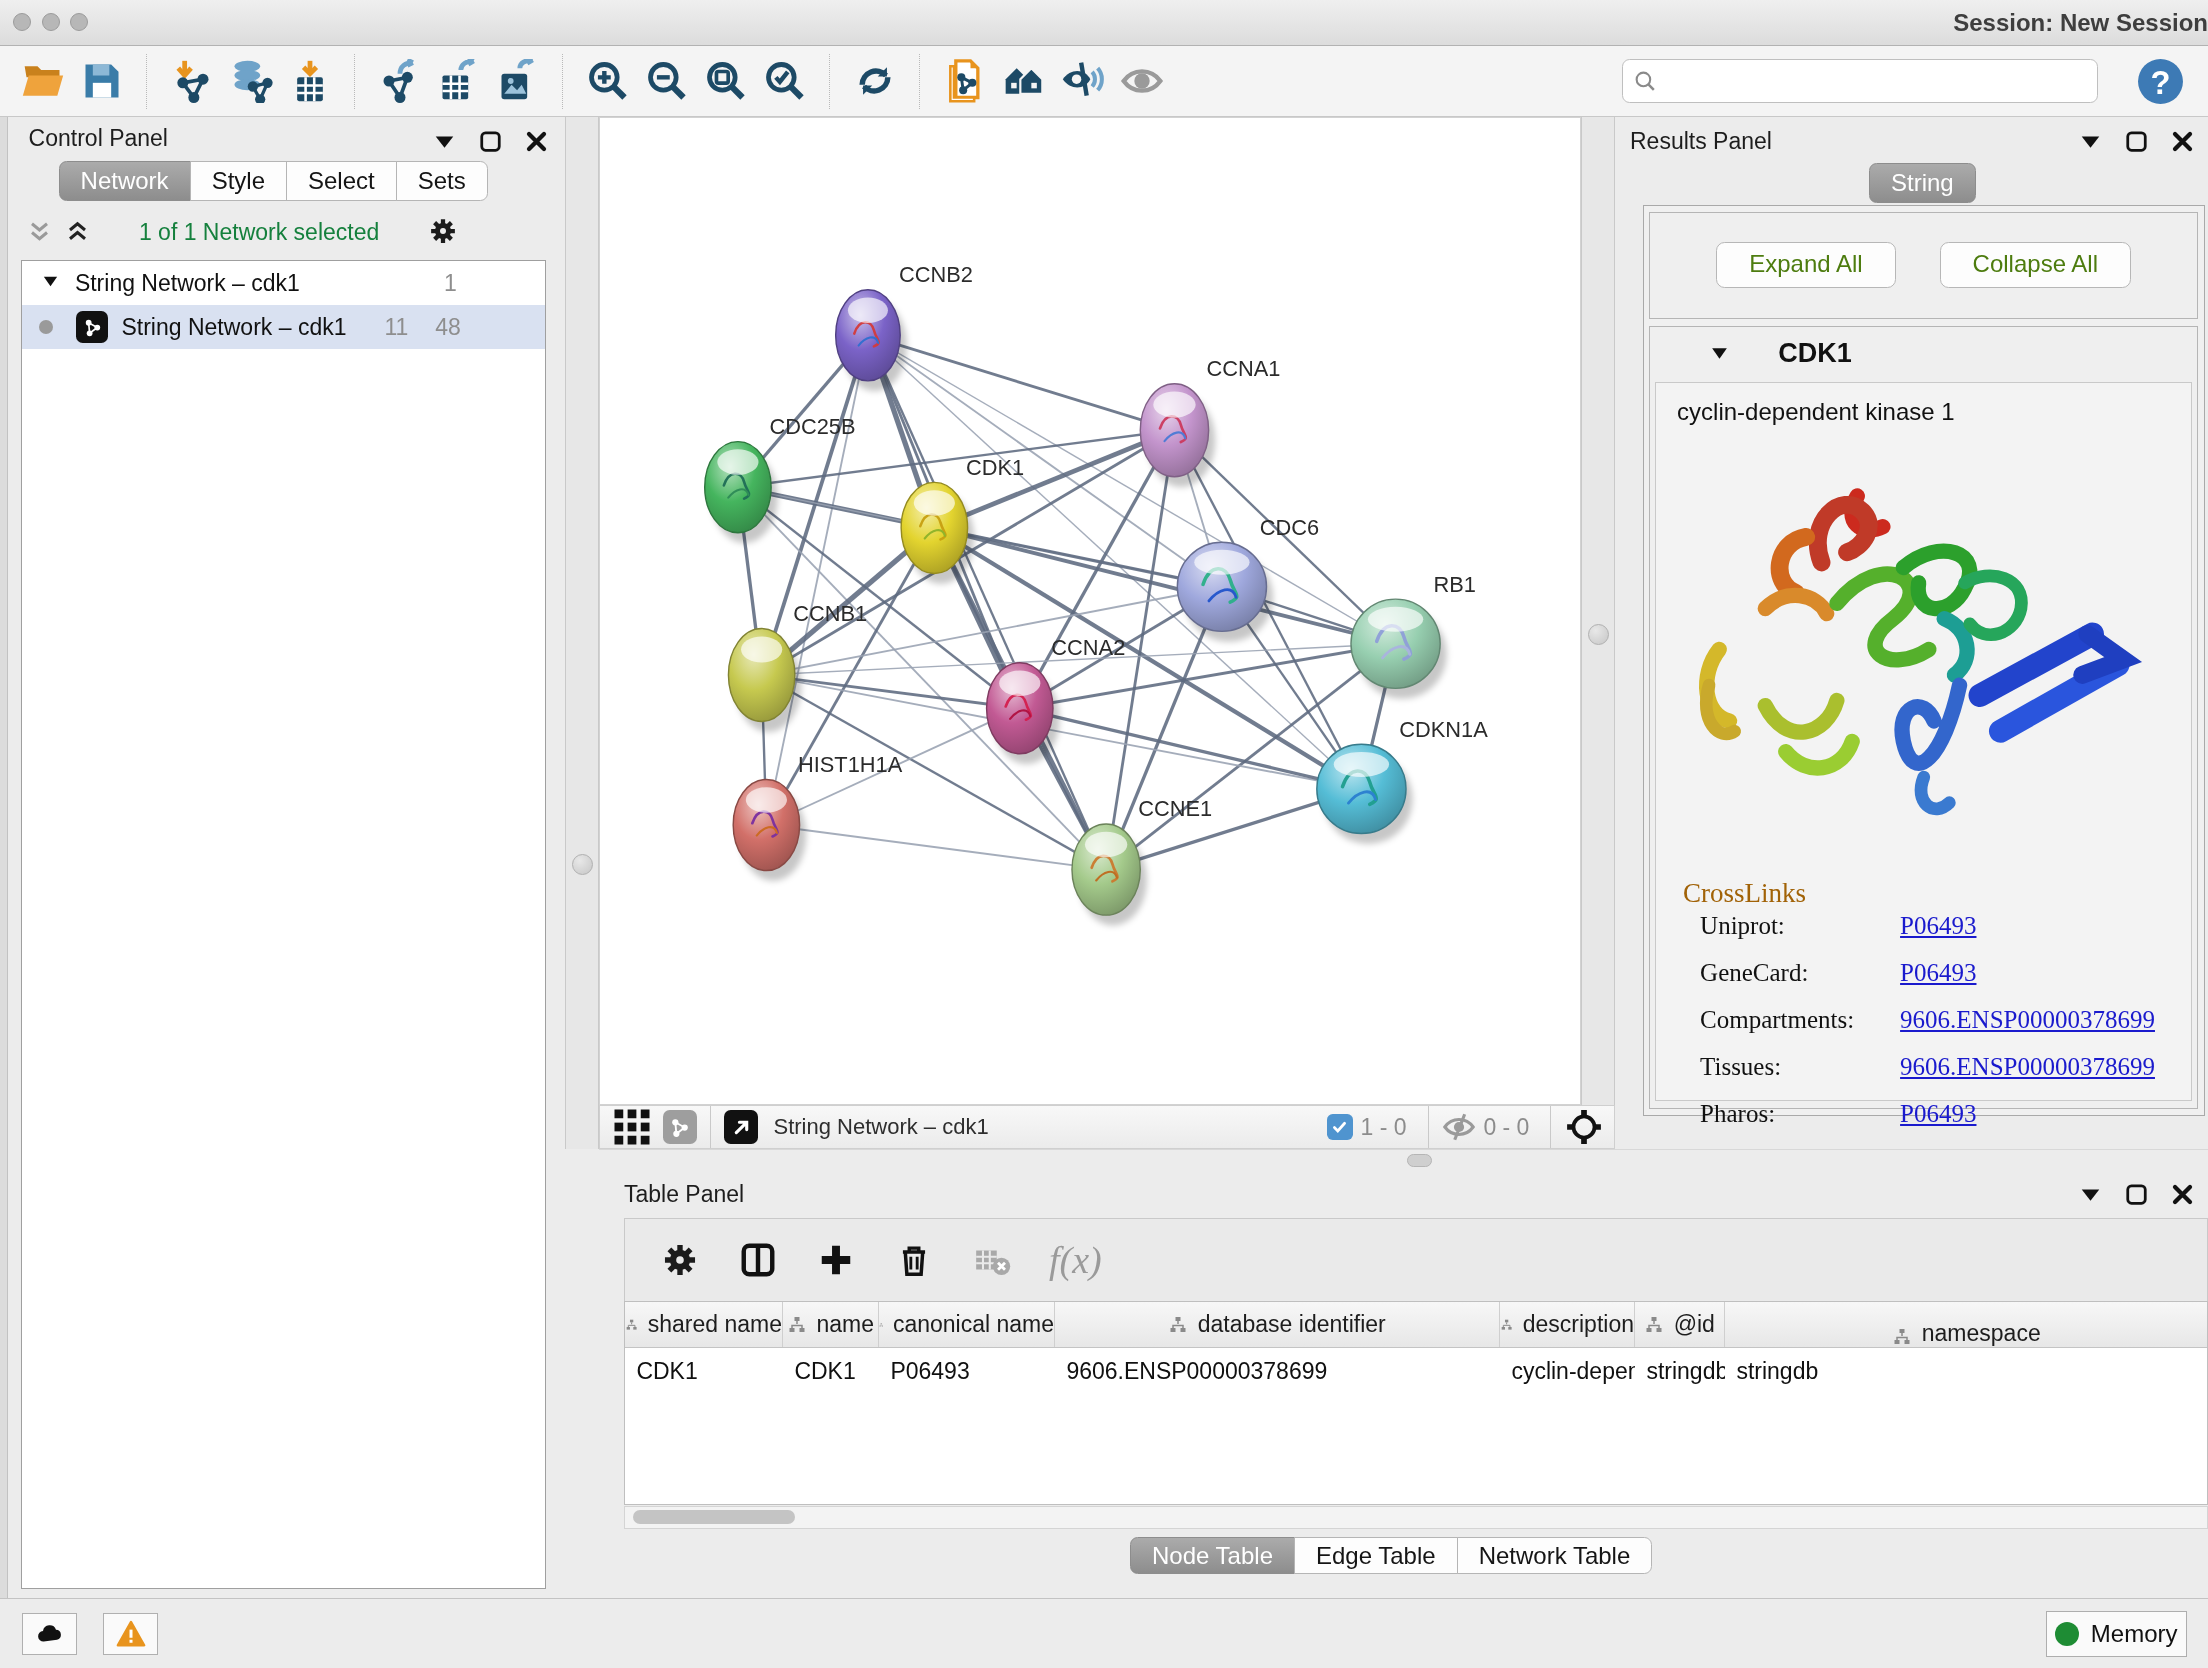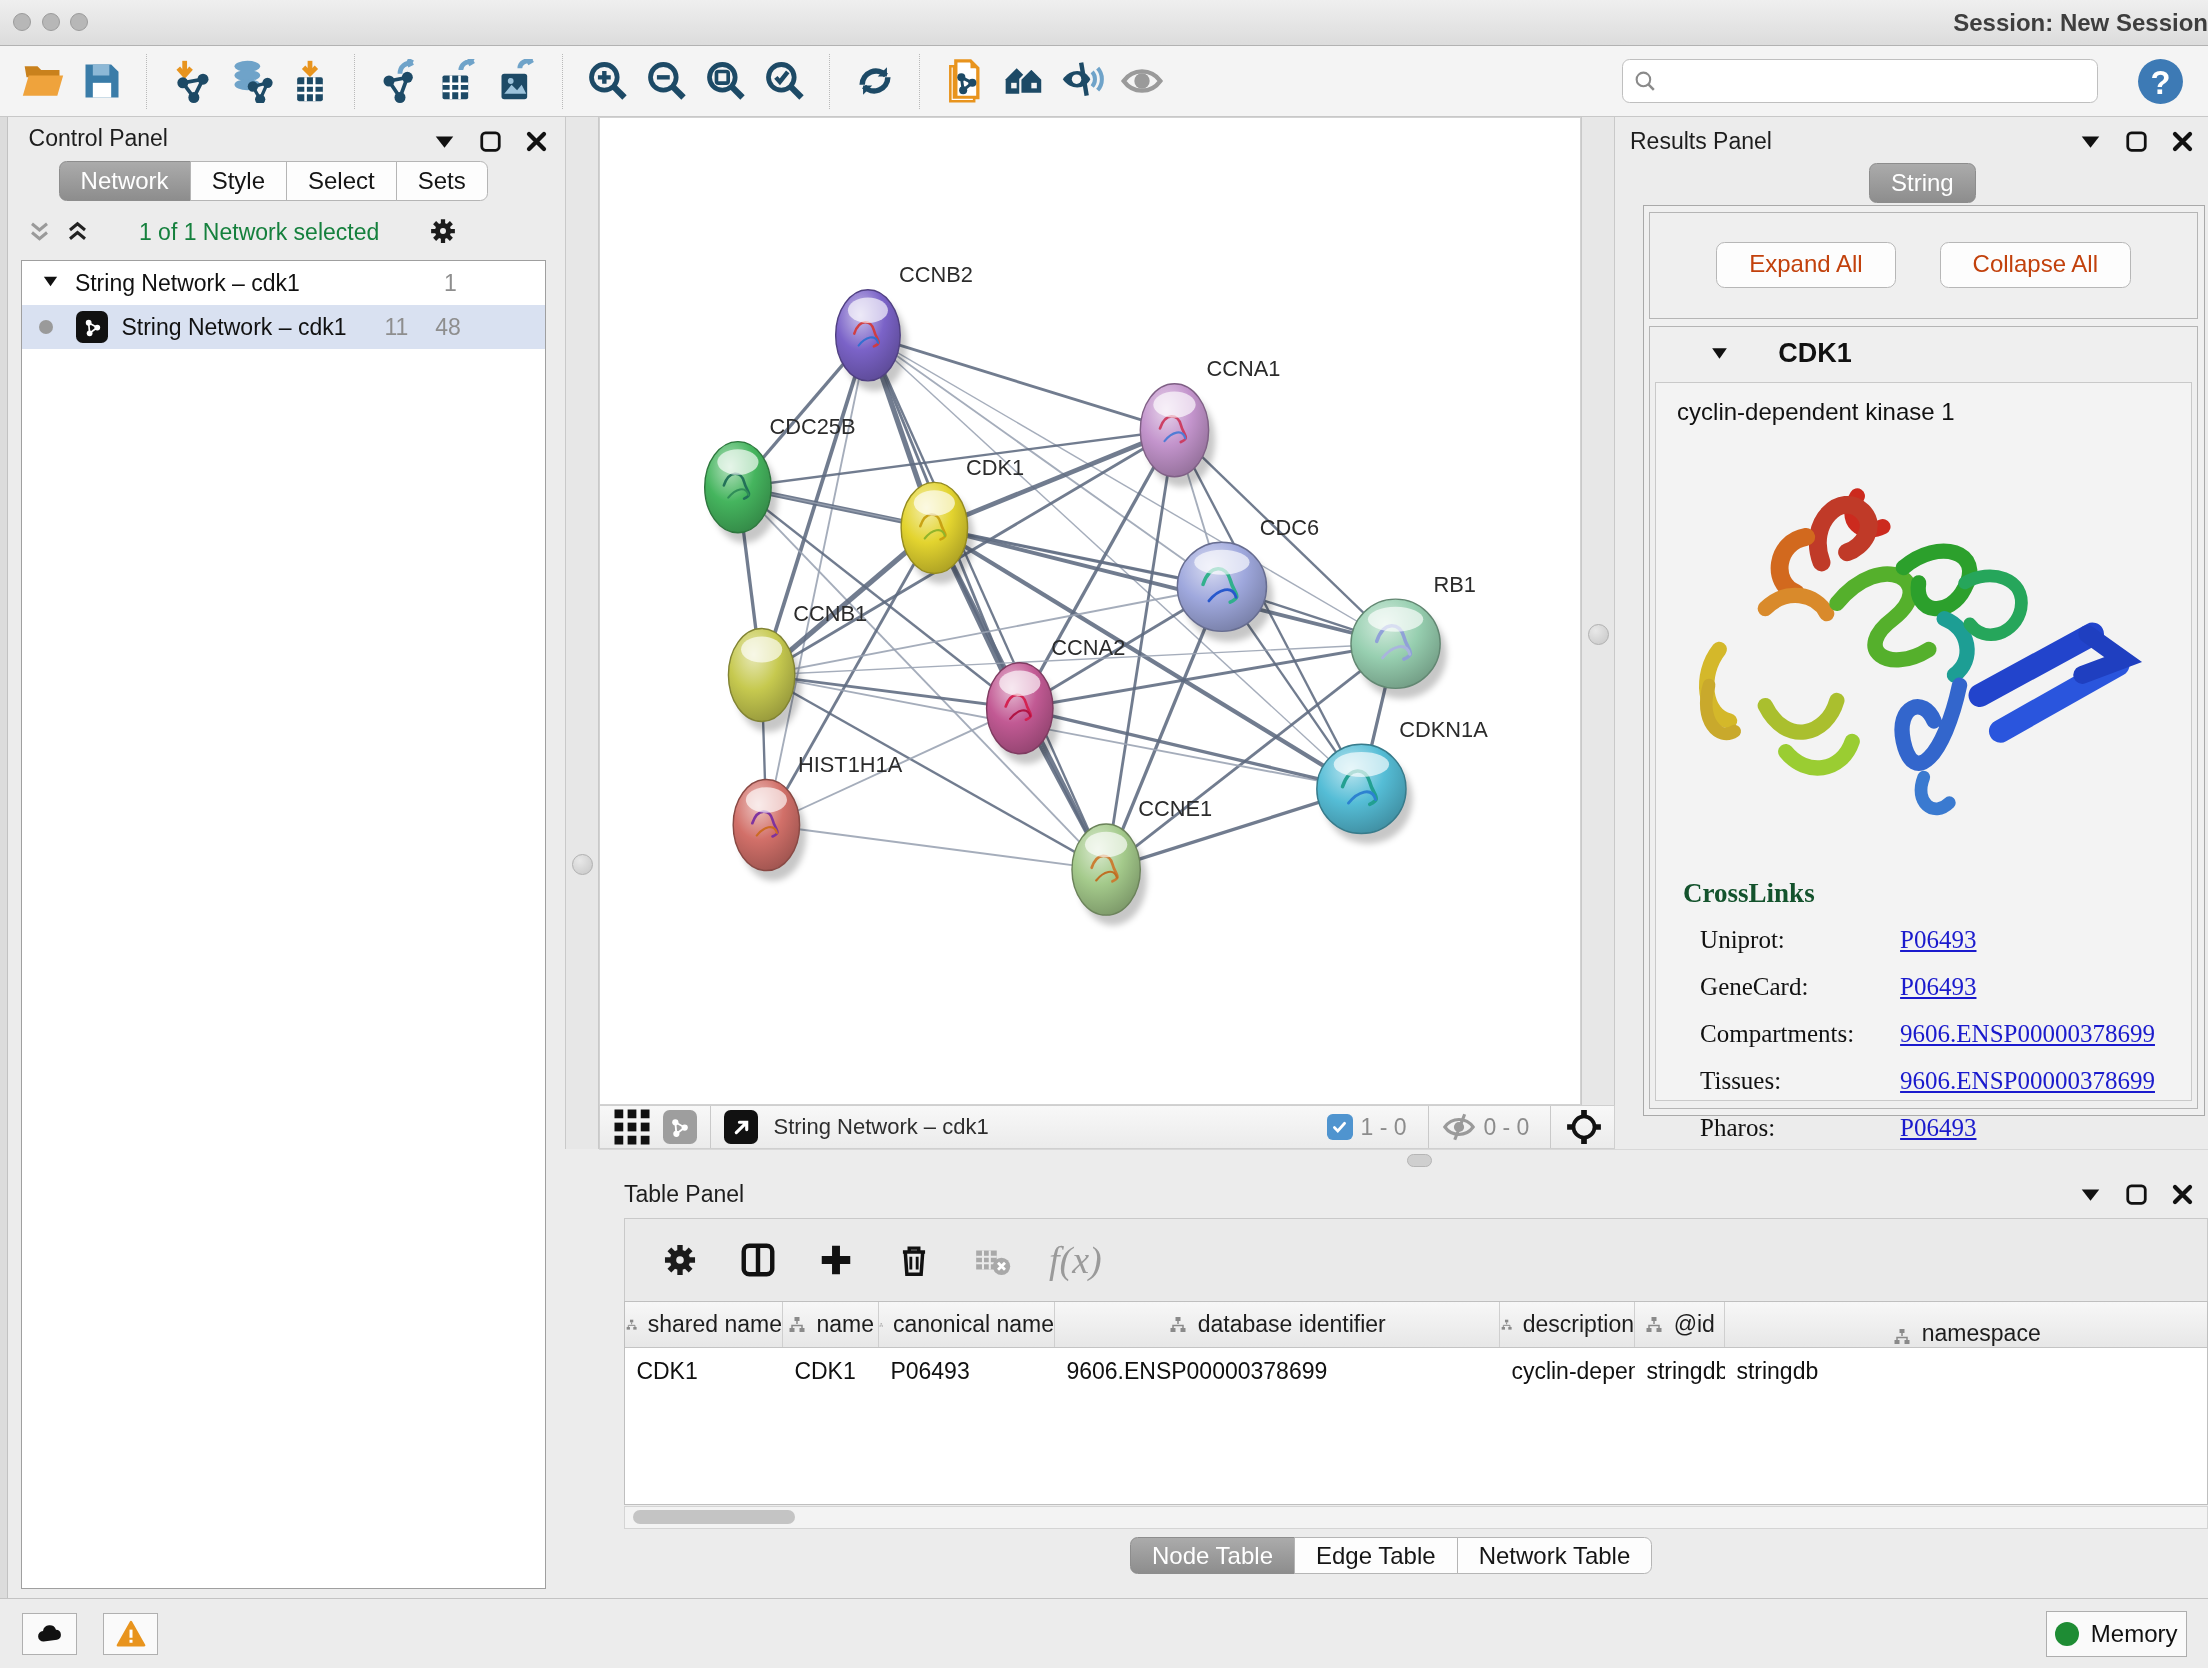--- a/index.html
+++ b/index.html
@@ -80,30 +80,30 @@
   .graysq{width:34px;height:34px;border-radius:6.7px;background:#9e9e9e;display:flex;align-items:center;justify-content:center;}
 
   
   .results-panel{position:absolute;left:1615px;top:117px;width:593px;height:1032px;background:#ececec;}
   .rp-header{position:absolute;left:15px;right:13.3px;top:7.6px;height:34px;display:flex;align-items:center;justify-content:space-between;}
   .rp-tab{position:absolute;left:255px;top:46px;}
   .rp-outer{position:absolute;left:27.6px;top:88px;width:562px;height:911px;border:1px solid #a9a9a9;background:#f0f0f0;box-sizing:border-box;}
   .rp-expandbox{position:absolute;left:5.7px;right:5.7px;top:5.7px;height:107px;border:1px solid #b5b5b5;background:#efefef;
     display:flex;align-items:center;justify-content:center;gap:44px;box-sizing:border-box;}
   .rp-btn{height:44px;padding:0 32px;background:#fdfdfd;border:1px solid #b7b7b7;border-radius:8.6px;
-    font-size:24px;color:#c2410c;line-height:42px;}
+    font-size:24px;color:#4d7c0f;line-height:42px;}
   .rp-section{position:absolute;left:5.7px;right:5.7px;top:120px;bottom:5.7px;border:1px solid #b5b5b5;background:#efefef;box-sizing:border-box;}
   .rp-sec-head{height:53px;display:flex;align-items:center;}
   .rp-sec-head svg{width:21px;height:21px;margin:0 48px 0 59px;}
   .rp-gene{font-size:27px;font-weight:bold;color:#111;}
   .rp-inner{position:absolute;left:4.8px;right:4.8px;top:55px;bottom:7.6px;background:#f3f3f3;border:1px solid #c9c9c9;box-sizing:border-box;}
   .rp-desc{font-size:24px;color:#111;margin:15px 0 0 21px;}
   .rp-protein{position:absolute;left:19px;top:67px;width:518px;height:409px;}
   .crosslinks{position:absolute;left:27px;top:495px;right:19px;font-family:"Liberation Serif",serif;}
-  .cl-title{font-size:27px;font-weight:bold;color:#14532d;margin-bottom:17px;}
+  .cl-title{font-size:27px;font-weight:normal;color:#a16207;margin-bottom:3px;}
   .cl-row{display:flex;margin-bottom:19px;font-size:25px;}
   .cl-label{width:200px;color:#111;margin-left:17px;}
   .cl-link{color:#1a1acd;text-decoration:underline;}
 
   
   .table-panel{position:absolute;left:599px;top:1170px;width:1609px;height:428px;background:#ececec;}
   .tp-header{position:absolute;left:25px;right:13.3px;top:7.6px;height:34px;display:flex;align-items:center;justify-content:space-between;}
   .tp-toolbar{position:absolute;left:25px;top:48px;right:0;height:84px;background:#eaeaea;border:1px solid #c9c9c9;
     box-sizing:border-box;display:flex;align-items:center;gap:36px;padding-left:34px;}
   .tp-toolbar .ticon{width:42px;height:42px;display:flex;align-items:center;justify-content:center;}

